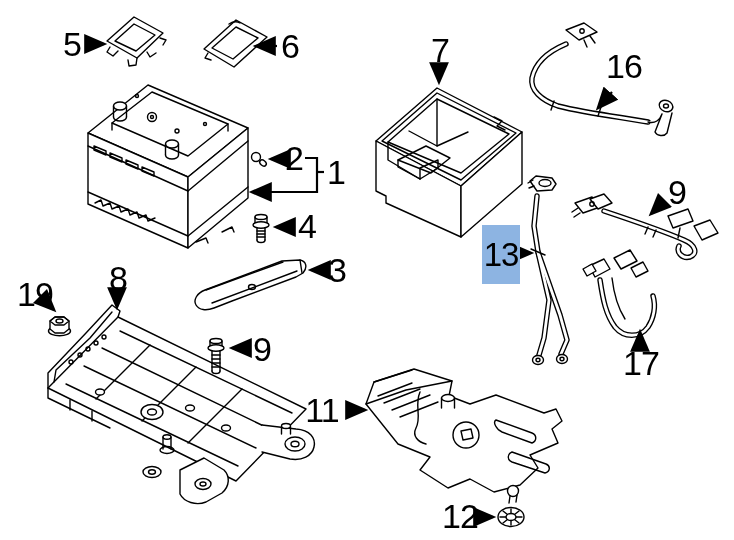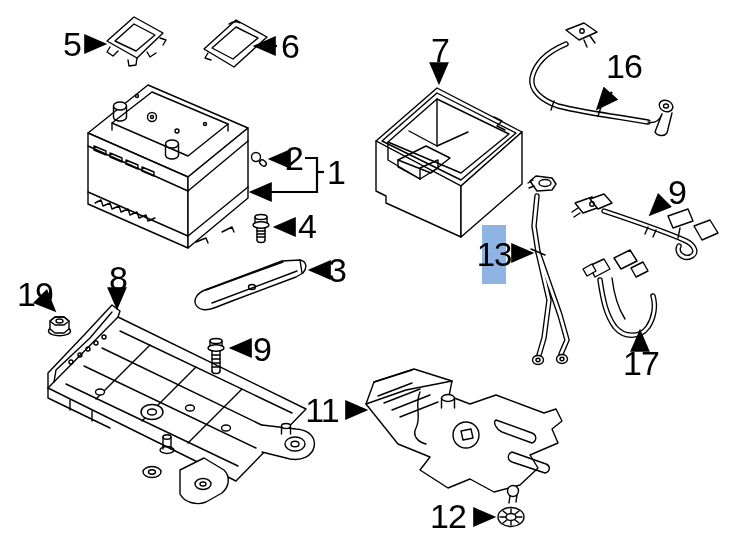--- a/index.html
+++ b/index.html
@@ -7,21 +7,21 @@
     position:relative;width:734px;height:540px;background:#fff;overflow:hidden;
     font-family:"Liberation Sans",sans-serif;
   }
   .stage svg{position:absolute;left:0;top:0;}
   .callout{
     position:absolute;transform:translate(-50%,-50%);
     font-size:34px;line-height:1;color:#000;letter-spacing:-1px;
     user-select:none;white-space:nowrap;
   }
   .callout-highlight{
-    position:absolute;left:482px;top:225px;width:24px;height:59px;
+    position:absolute;left:482px;top:225px;width:38px;height:59px;
     display:flex;align-items:center;justify-content:center;
   }
   .callout-highlight .callout{
     position:static;transform:none;font-size:33px;
   }
   .part{stroke:#000;fill:none;stroke-width:1.4;stroke-linejoin:round;stroke-linecap:round;}
   .to{stroke:#000;stroke-width:5.5;fill:none;stroke-linecap:round;stroke-linejoin:round;}
   .ti{stroke:#fff;stroke-width:2.8;fill:none;stroke-linecap:round;stroke-linejoin:round;}
   .arrow{stroke:#000;stroke-width:2.2;fill:none;}
 </style>
@@ -277,21 +277,21 @@
 <div class="callout" style="left:294px;top:158px">2</div>
 <div class="callout" style="left:337px;top:270px">3</div>
 <div class="callout" style="left:307px;top:226px">4</div>
 <div class="callout" style="left:72px;top:44px">5</div>
 <div class="callout" style="left:290px;top:46px">6</div>
 <div class="callout" style="left:440px;top:50px">7</div>
 <div class="callout" style="left:118px;top:278px">8</div>
 <div class="callout" style="left:262px;top:349px">9</div>
 <div class="callout" style="left:35px;top:294px">19</div>
 <div class="callout" style="left:322px;top:410px">11</div>
-<div class="callout" style="left:448px;top:516px">12</div>
+<div class="callout" style="left:460px;top:516px">12</div>
 
 <div class="callout-highlight" style="background: rgb(141, 180, 226); color: rgb(23, 55, 94);">
   <span class="callout">13</span>
 </div>
 
 <div class="callout" style="left:677px;top:192px">9</div>
 <div class="callout" style="left:641px;top:363px">17</div>
 <div class="callout" style="left:624px;top:66px">16</div>
 
 </div>

